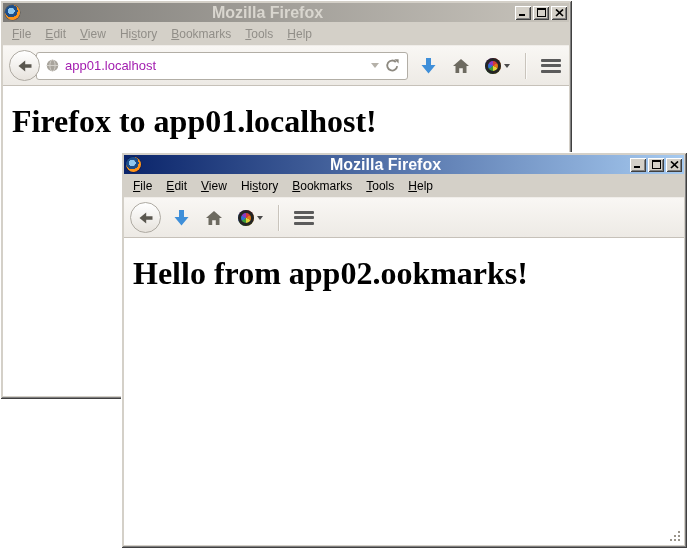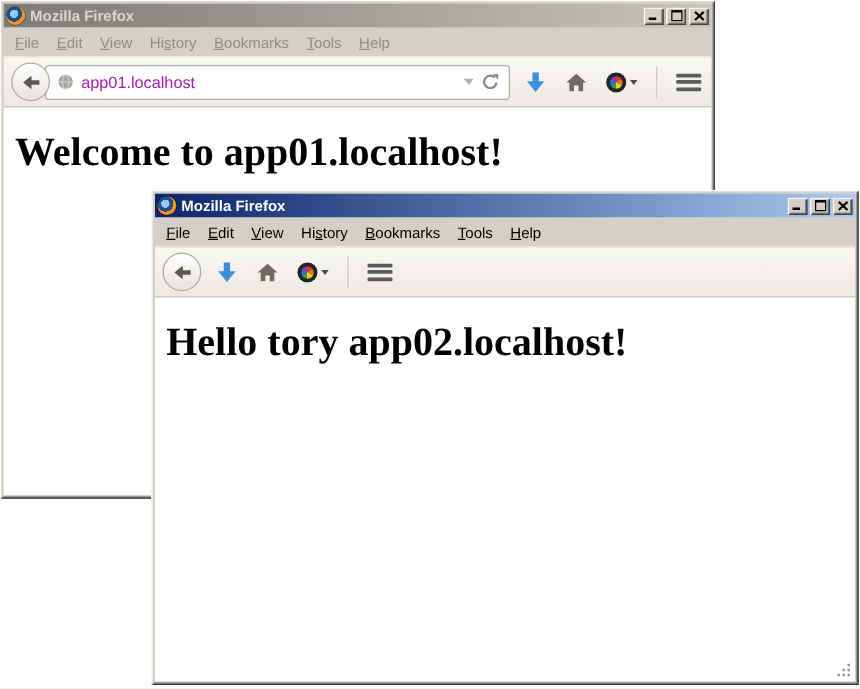--- a/index.html
+++ b/index.html
@@ -21,21 +21,21 @@
   }
   #win1{left:0;top:0;width:572px;height:399px;}
   #win2{left:121px;top:152px;width:566px;height:396px;}
 
   .titlebar{
     height:19px;flex:0 0 19px;display:flex;align-items:center;gap:4px;
     padding:0 2px;overflow:hidden;
   }
   .active .titlebar{background:linear-gradient(90deg,#0a246a,#a6caf0);}
   .inactive .titlebar{background:linear-gradient(90deg,#7d7b77,#c8c4bc);}
-  .title{flex:1;font-size:12px;font-weight:bold;white-space:nowrap;}
+  .title{flex:1;font-size:16px;font-weight:bold;white-space:nowrap;text-align:center;}
   .active .title{color:#ffffff;}
   .inactive .title{color:#d9d6cf;}
 
   .ff-logo{
     width:15px;height:15px;border-radius:50%;flex:0 0 15px;
     background:radial-gradient(circle at 42% 40%,
       #8fc8f0 0 26%, #1d4e89 27% 50%, #ff9417 51% 72%, #d9500b 73% 100%);
     box-shadow:0 0 0 0.5px rgba(0,0,0,.35);
   }
   .winbtns{display:flex;gap:2px;}
@@ -189,21 +189,21 @@
         <span class="hamburger">
             <span></span>
             <span></span>
             <span></span>
           </span>
       </button>
     </div>
   </div>
 
   <div class="content">
-    <h1>Welcome to app01.localhost!</h1>
+    <h1>Firefox to app01.localhost!</h1>
   </div>
 </div>
 
 <div class="win active" id="win2">
   <div class="titlebar">
     <div class="ff-logo"></div>
     <span class="title">Mozilla Firefox</span>
     <div class="winbtns">
       <button class="winbtn">
           <span class="glyph-min"></span>
@@ -255,16 +255,16 @@
         <span class="hamburger">
             <span></span>
             <span></span>
             <span></span>
           </span>
       </button>
     </div>
   </div>
 
   <div class="content">
-    <h1>Hello tory app02.localhost!</h1>
+    <h1>Hello from app02.ookmarks!</h1>
     <div class="grip"></div>
   </div>
 </div>
 
 </body></html>

